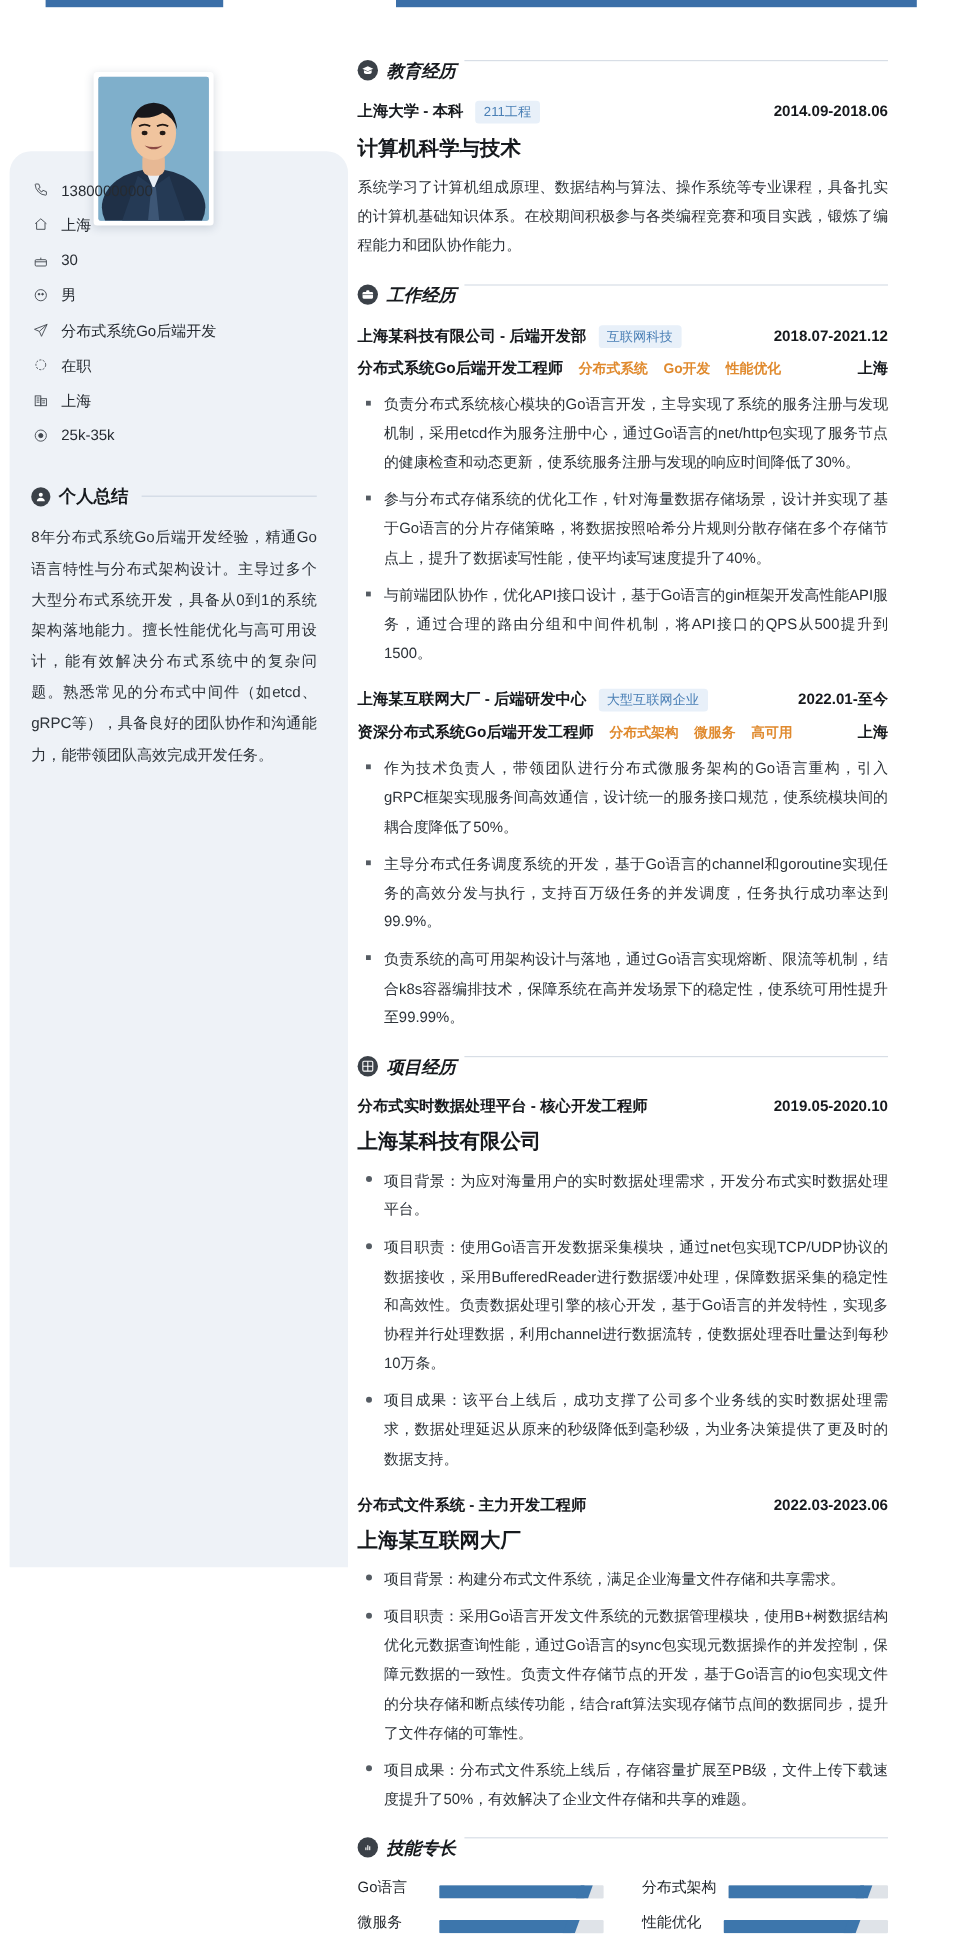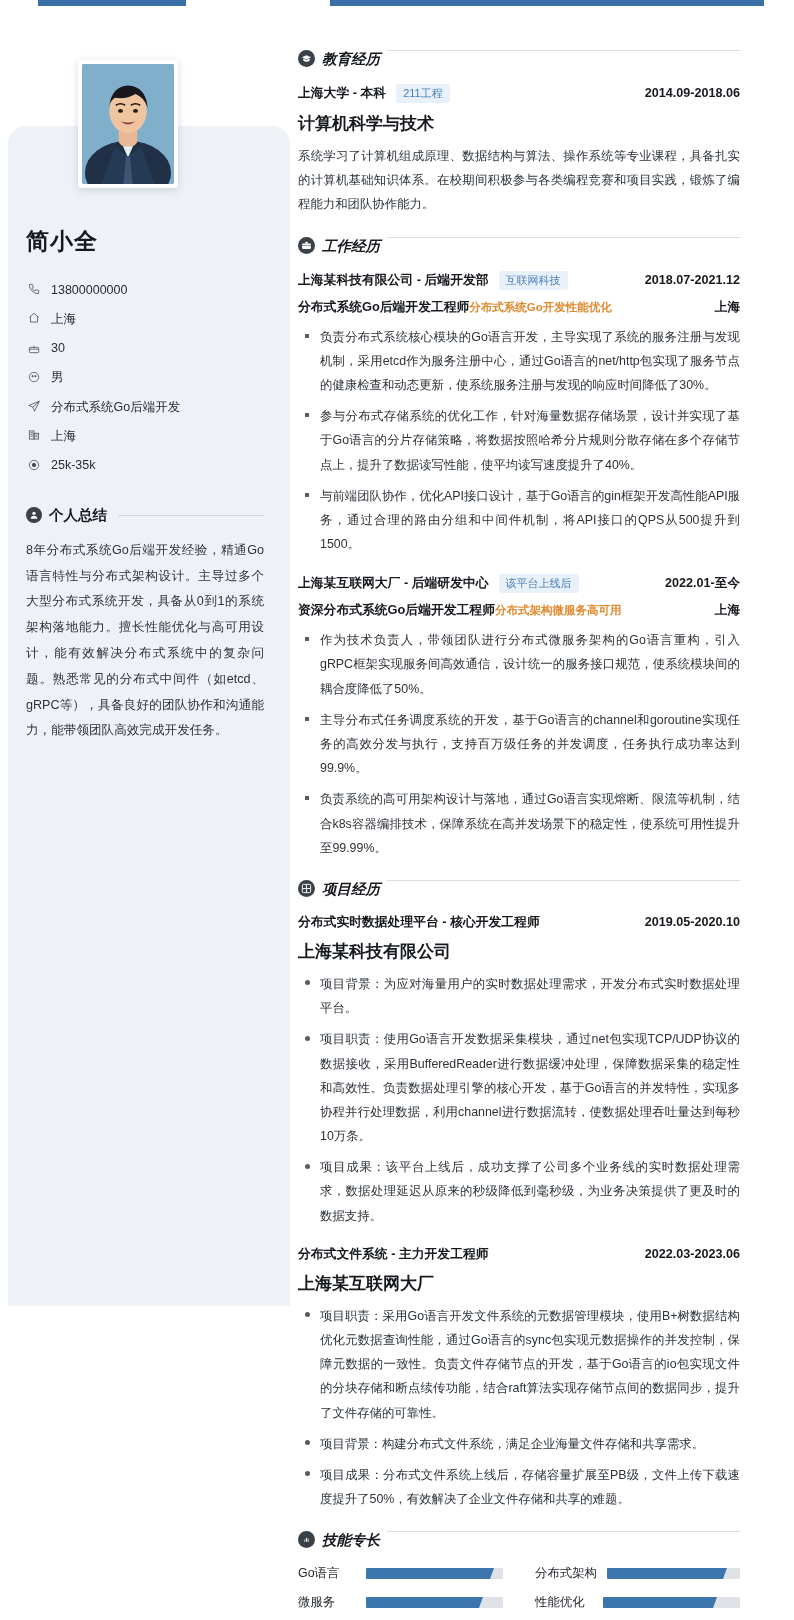--- a/index.html
+++ b/index.html
@@ -102,21 +102,21 @@
   .entry { margin-bottom: 18px; }
   .entry-row1 { display: flex; align-items: baseline; gap: 10px; margin-bottom: 9px; }
   .entry-org { font-size: 12.8px; font-weight: bold; color: #16191d; white-space: nowrap; }
   .badge-blue {
     font-size: 11px; color: #4a7fb5;
     background: #e8f0f9; border-radius: 3px;
     padding: 2px 7px; white-space: nowrap;
   }
   .entry-date { margin-left: auto; font-size: 12.6px; font-weight: bold; color: #16191d; white-space: nowrap; }
 
-  .entry-row2 { display: flex; align-items: baseline; margin-bottom: 9px; }
+  .entry-row2 { display: flex; align-items: baseline; gap: 13px; margin-bottom: 9px; }
   .entry-role { font-size: 12.8px; font-weight: bold; color: #16191d; white-space: nowrap; }
   .tag-orange { font-size: 11.5px; color: #e08a2e; font-weight: bold; white-space: nowrap; }
   .entry-loc { margin-left: auto; font-size: 12.6px; font-weight: bold; color: #16191d; white-space: nowrap; }
 
   .entry-sub { font-size: 17px; font-weight: bold; color: #16191d; margin-bottom: 9px; }
 
   .desc {
     font-size: 12.4px; line-height: 1.95; color: #2c3238; text-align: justify;
     margin-bottom: 6px;
   }
@@ -132,21 +132,21 @@
     content: ""; position: absolute; left: 7px; top: 9px;
     width: 4px; height: 4px; background: #555c63;
   }
   ul.bullets.rd li::before {
     content: ""; position: absolute; left: 7px; top: 8.5px;
     width: 5px; height: 5px; border-radius: 50%; background: #555c63;
   }
 
   
   .skill-grid { display: grid; grid-template-columns: 1fr 1fr; gap: 12px 32px; margin-top: 4px; }
-  .skill-row { display: flex; align-items: center; gap: 10px; }
+  .skill-row { display: flex; align-items: flex-end; gap: 10px; }
   .skill-name { font-size: 12.4px; color: #1f2328; white-space: nowrap; min-width: 58px; }
   .skill-track { flex: 1 1 auto; height: 11px; background: #dfe3e8; border-radius: 1px; position: relative; overflow: hidden; }
   .skill-fill { position: absolute; left: 0; top: 0; height: 100%; background: #3d76ac; }
   .skill-fill::after {
     content: ""; position: absolute; right: -5px; top: 0;
     width: 10px; height: 100%; background: #3d76ac;
     transform: skewX(-20deg);
   }
 </style>
 </head>
@@ -176,21 +176,20 @@
           <ellipse cx="42" cy="50" rx="2.6" ry="2" fill="#221a16"></ellipse>
           <ellipse cx="58" cy="50" rx="2.6" ry="2" fill="#221a16"></ellipse>
           <path d="M37 44 Q42 41 47 44" stroke="#201814" stroke-width="1.6" fill="none"></path>
           <path d="M53 44 Q58 41 63 44" stroke="#201814" stroke-width="1.6" fill="none"></path>
           <path d="M42 61 Q50 68 58 61 Q50 64 42 61 Z" fill="#8c4a44"></path>
         </svg>
       </div>
     </div>
 
     <div class="side-inner">
-      <div class="person-name">简小全</div>
 
       <div class="contact-list">
         <div class="contact-row">
           <span class="ico">
               <svg viewBox="0 0 24 24">
                 <path d="M5 4h4l2 5-2.5 1.5a12 12 0 0 0 5 5L15 13l5 2v4a1 1 0 0 1-1 1A16 16 0 0 1 4 5a1 1 0 0 1 1-1z"></path>
               </svg>
             </span>
           <span>13800000000</span>
         </div>
@@ -224,20 +223,28 @@
           <span>男</span>
         </div>
         <div class="contact-row">
           <span class="ico">
               <svg viewBox="0 0 24 24">
                 <path d="M21 4L3 11l7 3 3 7z"></path>
                 <path d="M21 4l-11 10"></path>
               </svg>
             </span>
           <span>分布式系统Go后端开发</span>
+        </div>
+        <div class="contact-row">
+          <span class="ico">
+              <svg viewBox="0 0 24 24">
+                <circle cx="12" cy="12" r="7" stroke-dasharray="3 2"></circle>
+              </svg>
+            </span>
+          <span>在职</span>
         </div>
         <div class="contact-row">
           <span class="ico">
               <svg viewBox="0 0 24 24">
                 <rect x="4" y="5" width="8" height="14"></rect>
                 <rect x="12" y="9" width="8" height="10"></rect>
                 <path d="M6 8h4M6 11h4M6 14h4M14 12h4M14 15h4"></path>
               </svg>
             </span>
           <span>上海</span>
@@ -320,21 +327,21 @@
         <ul class="bullets sq">
           <li>负责分布式系统核心模块的Go语言开发，主导实现了系统的服务注册与发现机制，采用etcd作为服务注册中心，通过Go语言的net/http包实现了服务节点的健康检查和动态更新，使系统服务注册与发现的响应时间降低了30%。</li>
           <li>参与分布式存储系统的优化工作，针对海量数据存储场景，设计并实现了基于Go语言的分片存储策略，将数据按照哈希分片规则分散存储在多个存储节点上，提升了数据读写性能，使平均读写速度提升了40%。</li>
           <li>与前端团队协作，优化API接口设计，基于Go语言的gin框架开发高性能API服务，通过合理的路由分组和中间件机制，将API接口的QPS从500提升到1500。</li>
         </ul>
       </div>
 
       <div class="entry">
         <div class="entry-row1">
           <span class="entry-org">上海某互联网大厂 - 后端研发中心</span>
-          <span class="badge-blue">该平台上线后</span>
+          <span class="badge-blue">大型互联网企业</span>
           <span class="entry-date">2022.01-至今</span>
         </div>
         <div class="entry-row2">
           <span class="entry-role">资深分布式系统Go后端开发工程师</span>
           <span class="tag-orange">分布式架构</span>
           <span class="tag-orange">微服务</span>
           <span class="tag-orange">高可用</span>
           <span class="entry-loc">上海</span>
         </div>
         <ul class="bullets sq">
@@ -370,22 +377,22 @@
         </ul>
       </div>
 
       <div class="entry">
         <div class="entry-row1">
           <span class="entry-org">分布式文件系统 - 主力开发工程师</span>
           <span class="entry-date">2022.03-2023.06</span>
         </div>
         <div class="entry-sub">上海某互联网大厂</div>
         <ul class="bullets rd">
+          <li>项目背景：构建分布式文件系统，满足企业海量文件存储和共享需求。</li>
           <li>项目职责：采用Go语言开发文件系统的元数据管理模块，使用B+树数据结构优化元数据查询性能，通过Go语言的sync包实现元数据操作的并发控制，保障元数据的一致性。负责文件存储节点的开发，基于Go语言的io包实现文件的分块存储和断点续传功能，结合raft算法实现存储节点间的数据同步，提升了文件存储的可靠性。</li>
-          <li>项目背景：构建分布式文件系统，满足企业海量文件存储和共享需求。</li>
           <li>项目成果：分布式文件系统上线后，存储容量扩展至PB级，文件上传下载速度提升了50%，有效解决了企业文件存储和共享的难题。</li>
         </ul>
       </div>
     </section>
 
     <section class="sec">
       <div class="sec-head">
         <span class="circ">
             <svg viewBox="0 0 24 24">
               <circle cx="12" cy="12" r="9" fill="#3b4148"></circle>

